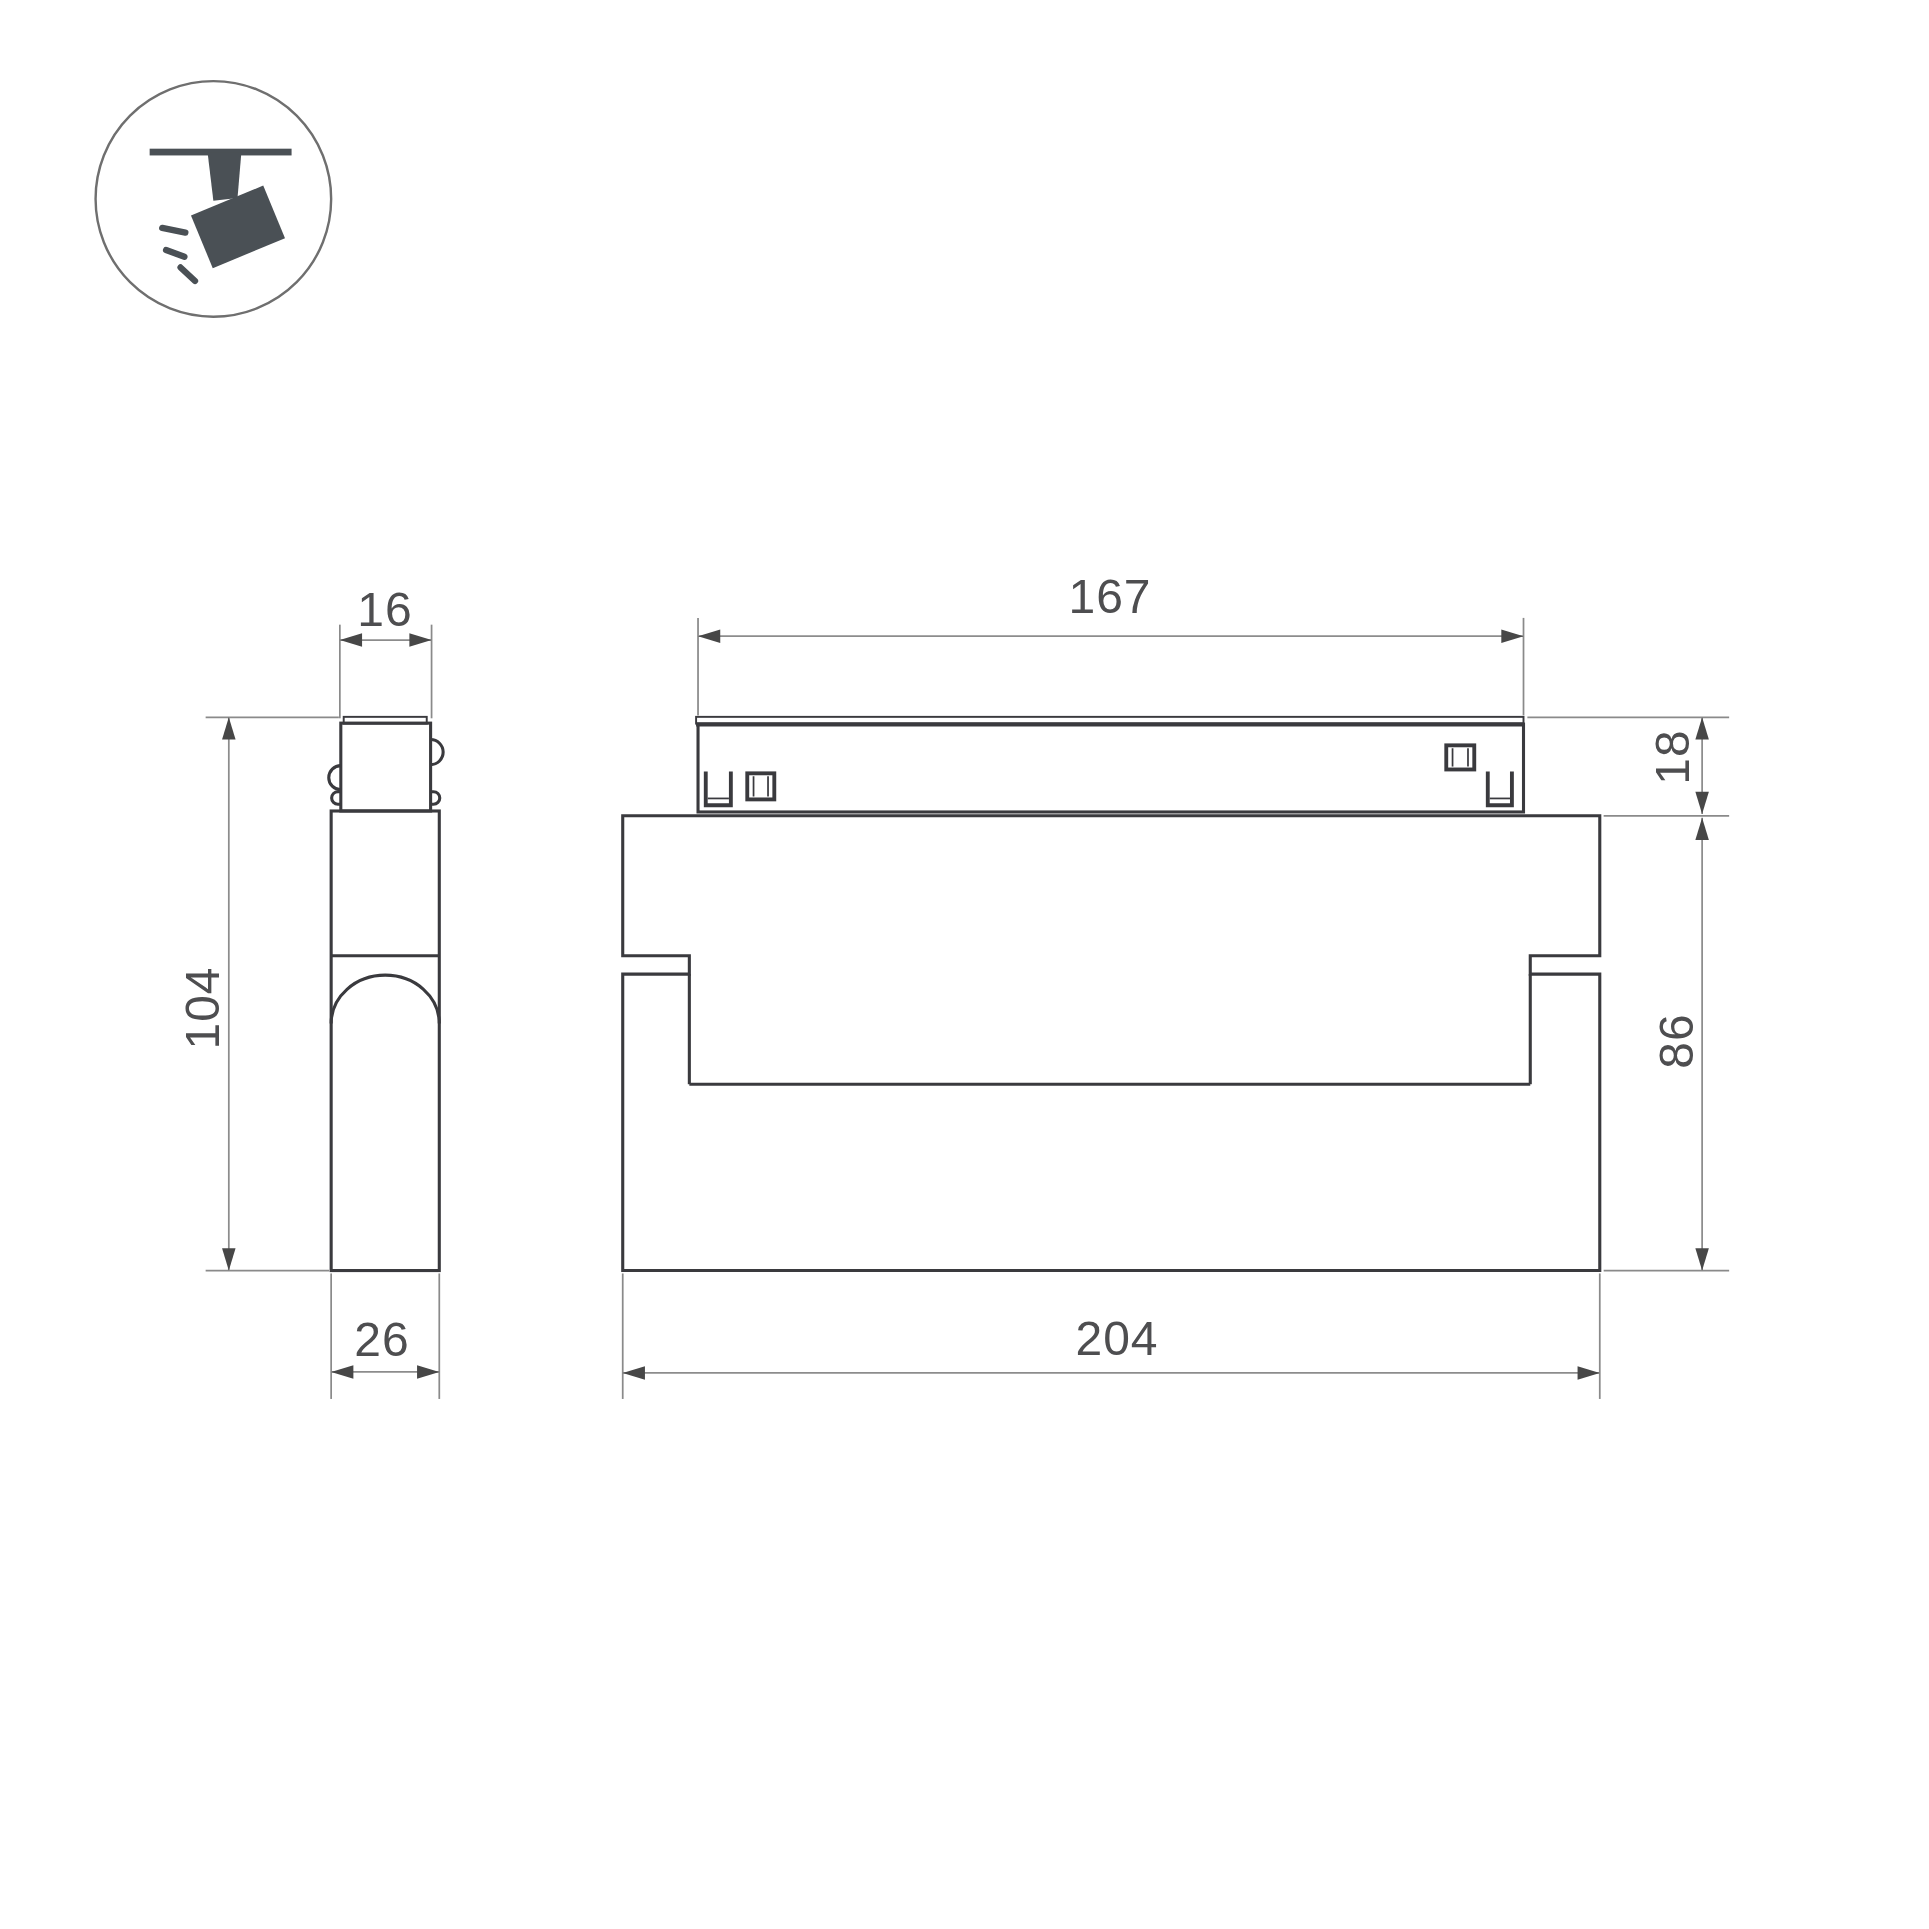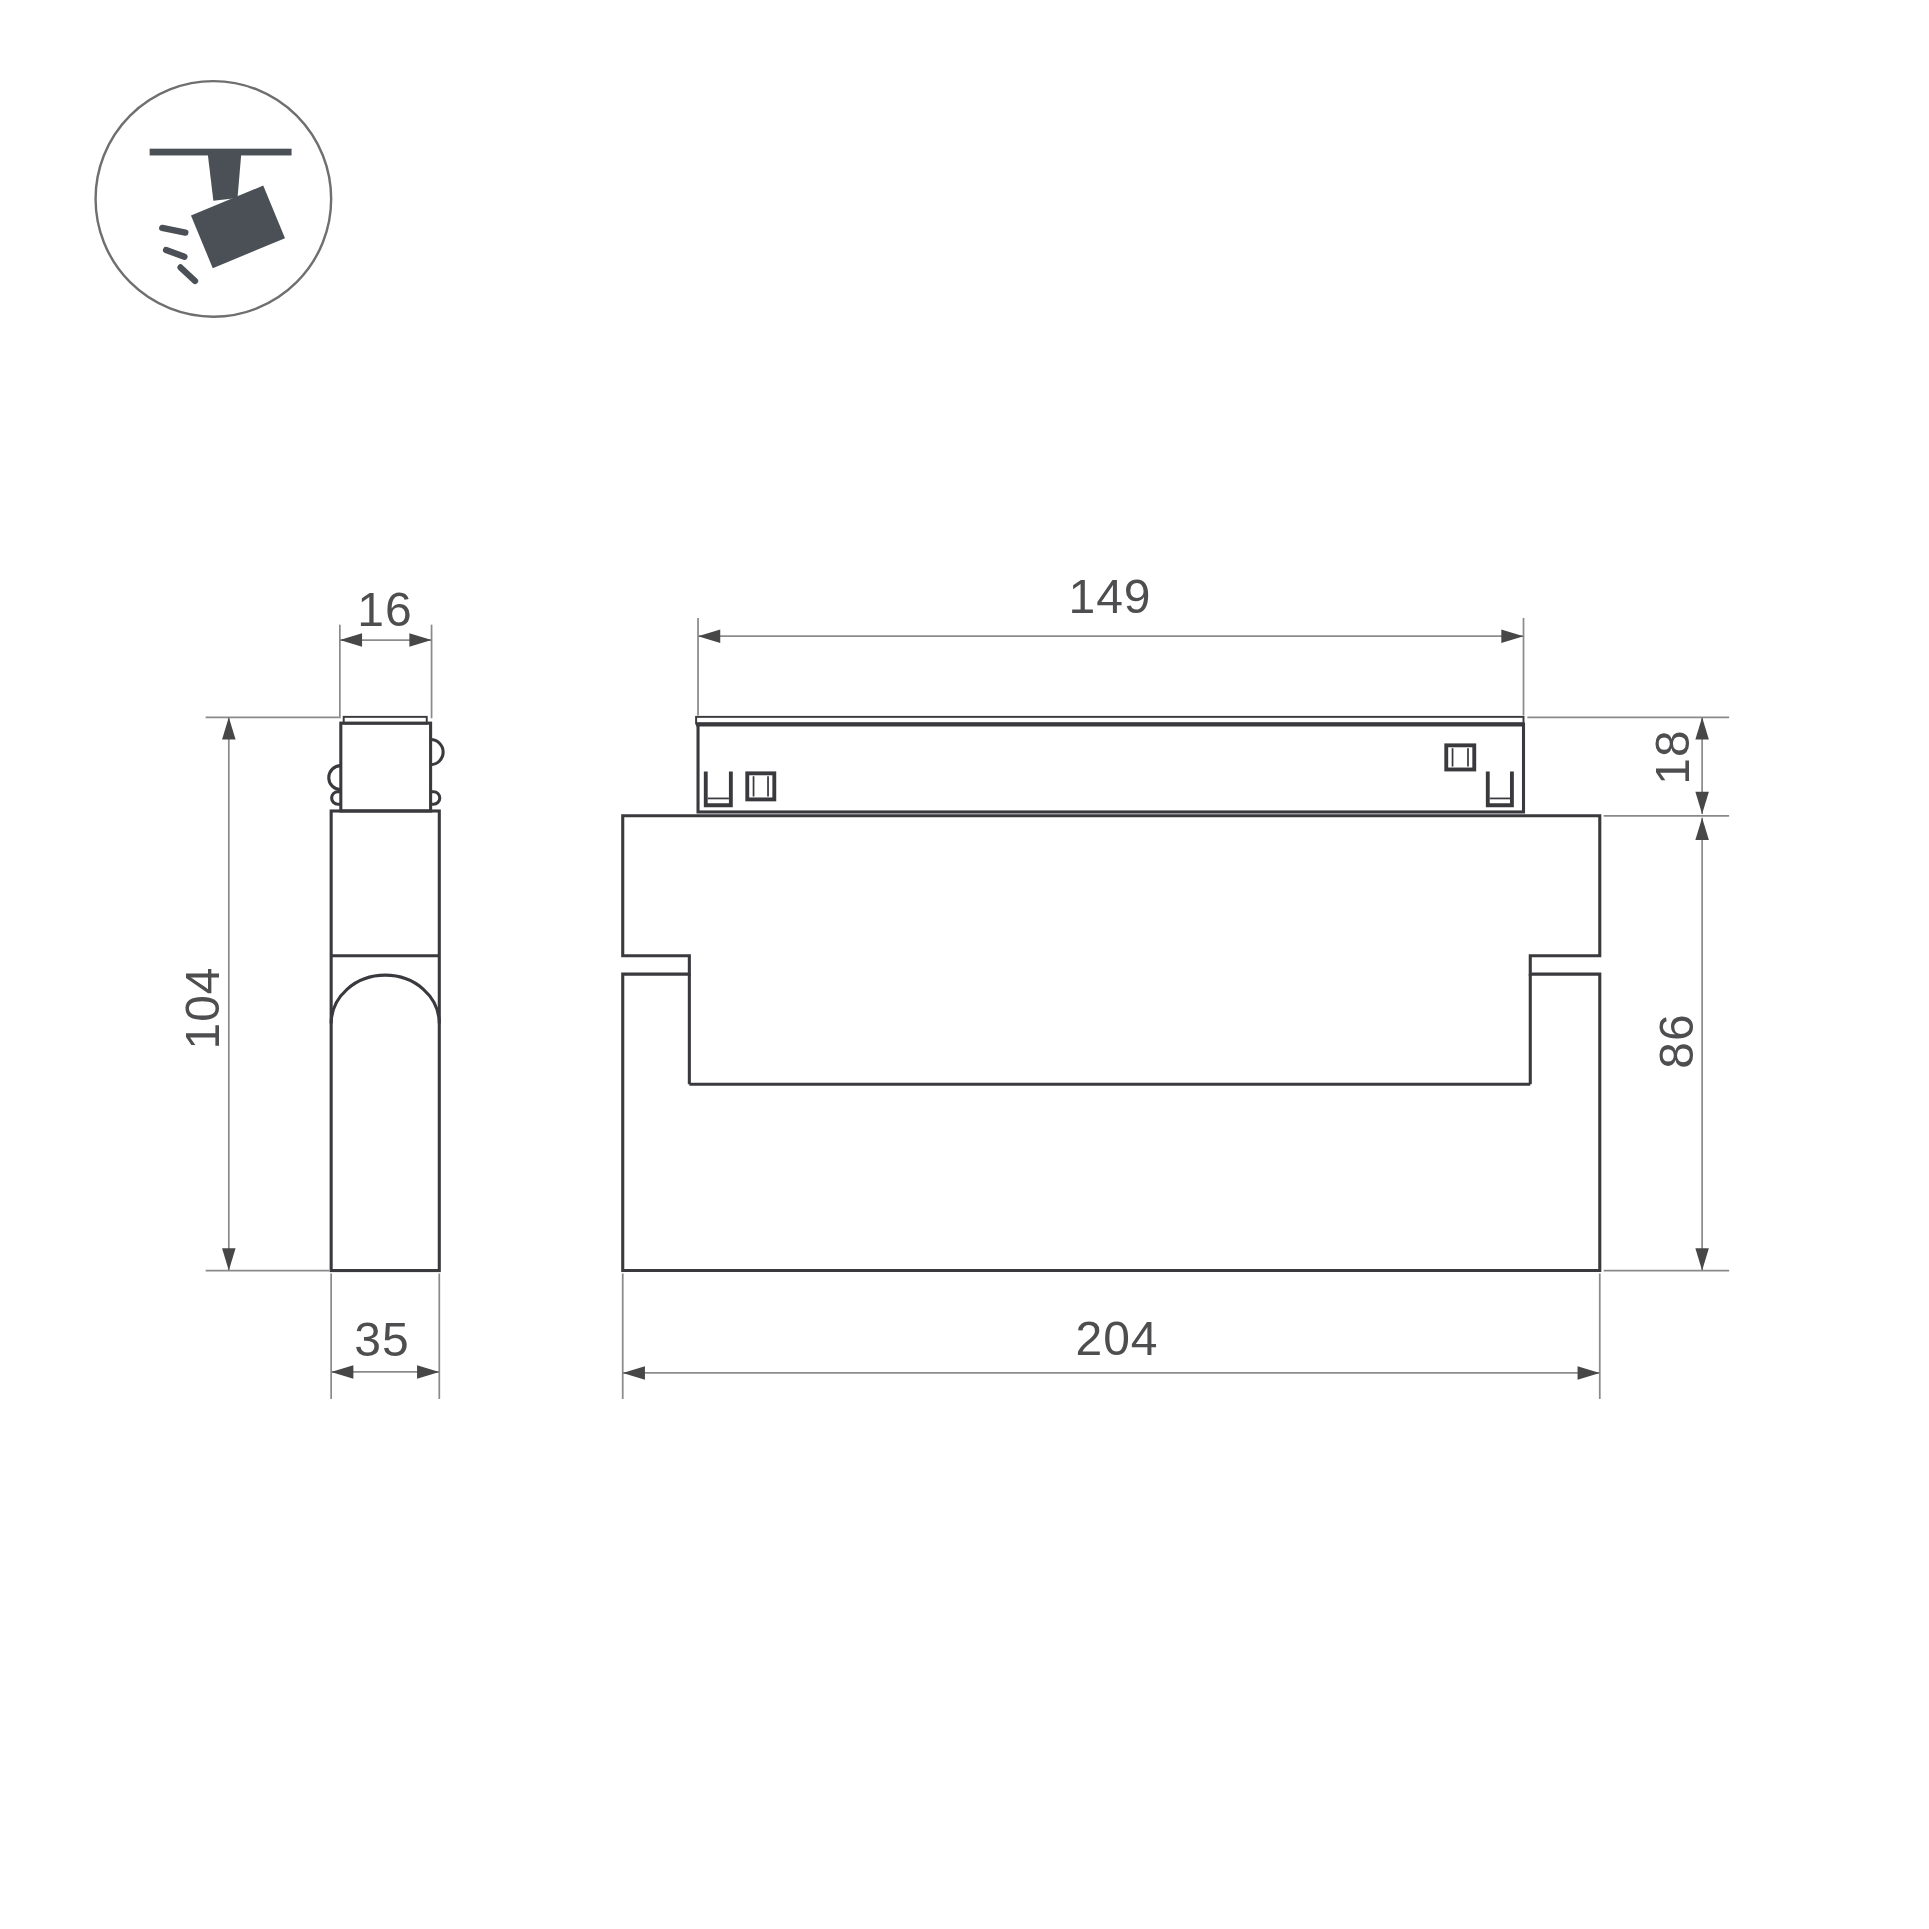--- a/index.html
+++ b/index.html
@@ -141,20 +141,20 @@
       <polygon class="arr" points="1763,843 1756,820 1770,820"></polygon>
       <polygon class="arr" points="1763,847 1756,870 1770,870"></polygon>
       <polygon class="arr" points="1763,1316 1756,1293 1770,1293"></polygon>
       <polygon class="arr" points="645,1422 668,1415 668,1429"></polygon>
       <polygon class="arr" points="1657,1422 1634,1415 1634,1429"></polygon>
     </g>
   </svg>
 
   <div class="dim-label" style="left:385px;  top:610px;text-align:right;">16</div>
   <div class="dim-label v" style="left:203px;  top:1008px;">104</div>
-  <div class="dim-label" style="left:382px;  top:1340px;">35</div>
-  <div class="dim-label" style="left:1110px; top:597px;">149</div>
+  <div class="dim-label" style="left:382px;  top:1340px;">26</div>
+  <div class="dim-label" style="left:1110px; top:597px;">167</div>
   <div class="dim-label v" style="left:1673px; top:757px;">18</div>
   <div class="dim-label v" style="left:1677px; top:1041px;">86</div>
   <div class="dim-label" style="left:1117px; top:1339px;">204</div>
 
 </div>
 
 
 </body></html>

